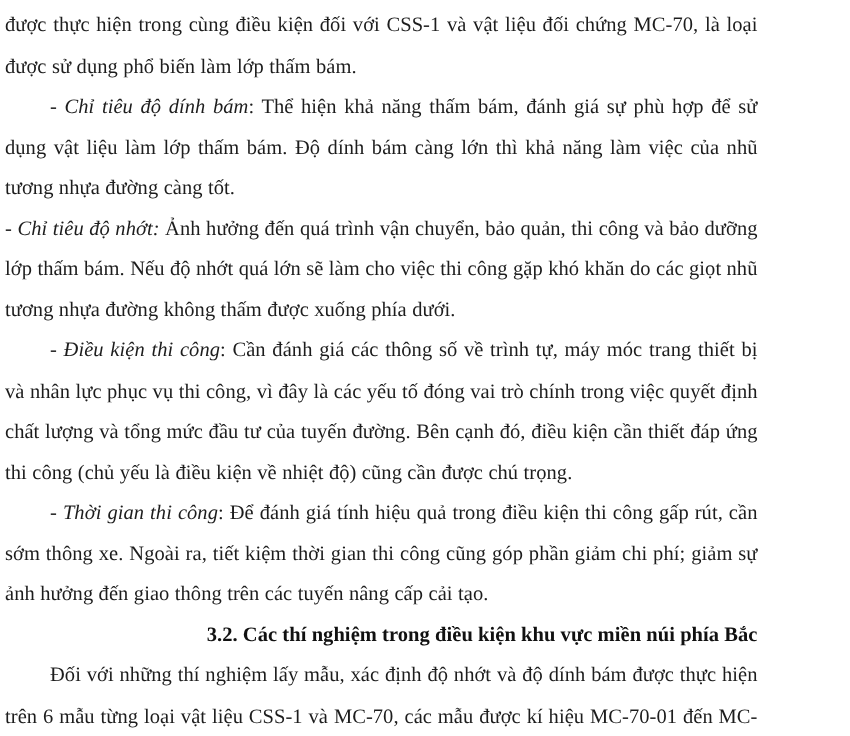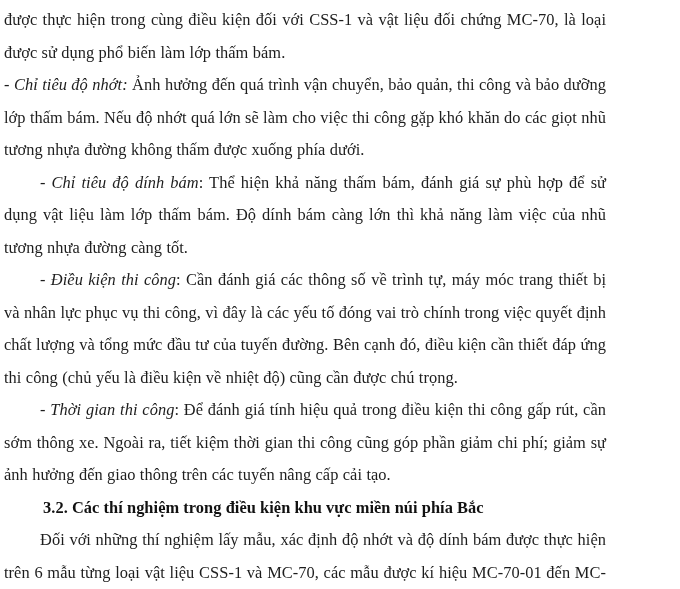--- a/index.html
+++ b/index.html
@@ -42,36 +42,36 @@
   .noindent {
     text-indent: 0;
   }
   .it {
     font-style: italic;
   }
   .bold-head {
     font-weight: bold;
     font-size: 16.4px;
     line-height: 32.5px;
-    text-align: left;
+    text-align: right;
     margin: 0;
     color: #111111;
     letter-spacing: 0.05px;
   }
 </style>
 </head>
 <body>
 
 <div class="page">
 
   <p class="para noindent">được thực hiện trong cùng điều kiện đối với CSS-1 và vật liệu đối chứng MC-70, là loại được sử dụng phổ biến làm lớp thấm bám.</p>
 
+  <p class="para indent"><span class="it">- Chỉ tiêu độ dính bám</span><span>: Thể hiện khả năng thấm bám, đánh giá sự phù hợp để sử dụng vật liệu làm lớp thấm bám. Độ dính bám càng lớn thì khả năng làm việc của nhũ tương nhựa đường càng tốt.</span></p>
+
   <p class="para noindent"><span class="it">- Chỉ tiêu độ nhớt:</span><span> Ảnh hưởng đến quá trình vận chuyển, bảo quản, thi công và bảo dưỡng lớp thấm bám. Nếu độ nhớt quá lớn sẽ làm cho việc thi công gặp khó khăn do các giọt nhũ tương nhựa đường không thấm được xuống phía dưới.</span></p>
-
-  <p class="para indent"><span class="it">- Chỉ tiêu độ dính bám</span><span>: Thể hiện khả năng thấm bám, đánh giá sự phù hợp để sử dụng vật liệu làm lớp thấm bám. Độ dính bám càng lớn thì khả năng làm việc của nhũ tương nhựa đường càng tốt.</span></p>
 
   <p class="para indent"><span class="it">- Điều kiện thi công</span><span>: Cần đánh giá các thông số về trình tự, máy móc trang thiết bị và nhân lực phục vụ thi công, vì đây là các yếu tố đóng vai trò chính trong việc quyết định chất lượng và tổng mức đầu tư của tuyến đường. Bên cạnh đó, điều kiện cần thiết đáp ứng thi công (chủ yếu là điều kiện về nhiệt độ) cũng cần được chú trọng.</span></p>
 
   <p class="para indent"><span class="it">- Thời gian thi công</span><span>: Để đánh giá tính hiệu quả trong điều kiện thi công gấp rút, cần sớm thông xe. Ngoài ra, tiết kiệm thời gian thi công cũng góp phần giảm chi phí; giảm sự ảnh hưởng đến giao thông trên các tuyến nâng cấp cải tạo.</span></p>
 
   <p class="bold-head indent-head">3.2. Các thí nghiệm trong điều kiện khu vực miền núi phía Bắc</p>
 
   <p class="para indent">Đối với những thí nghiệm lấy mẫu, xác định độ nhớt và độ dính bám được thực hiện trên 6 mẫu từng loại vật liệu CSS-1 và MC-70, các mẫu được kí hiệu MC-70-01 đến MC-70-06 và CSS-1-01 đến CSS-1-06. Các thí nghiệm được thực hiện tại phòng LAS 937 CTCP Sơn Hải.</p>
 
 </div>

